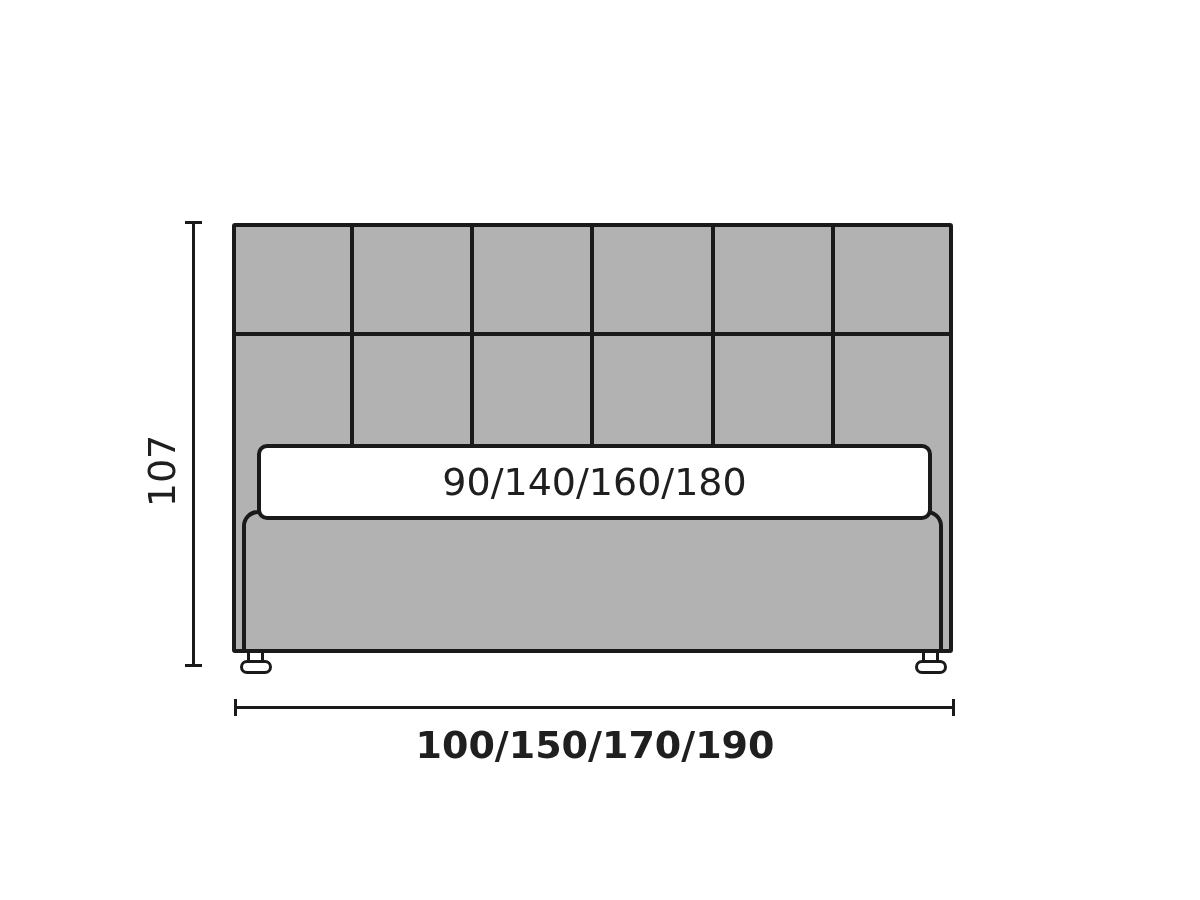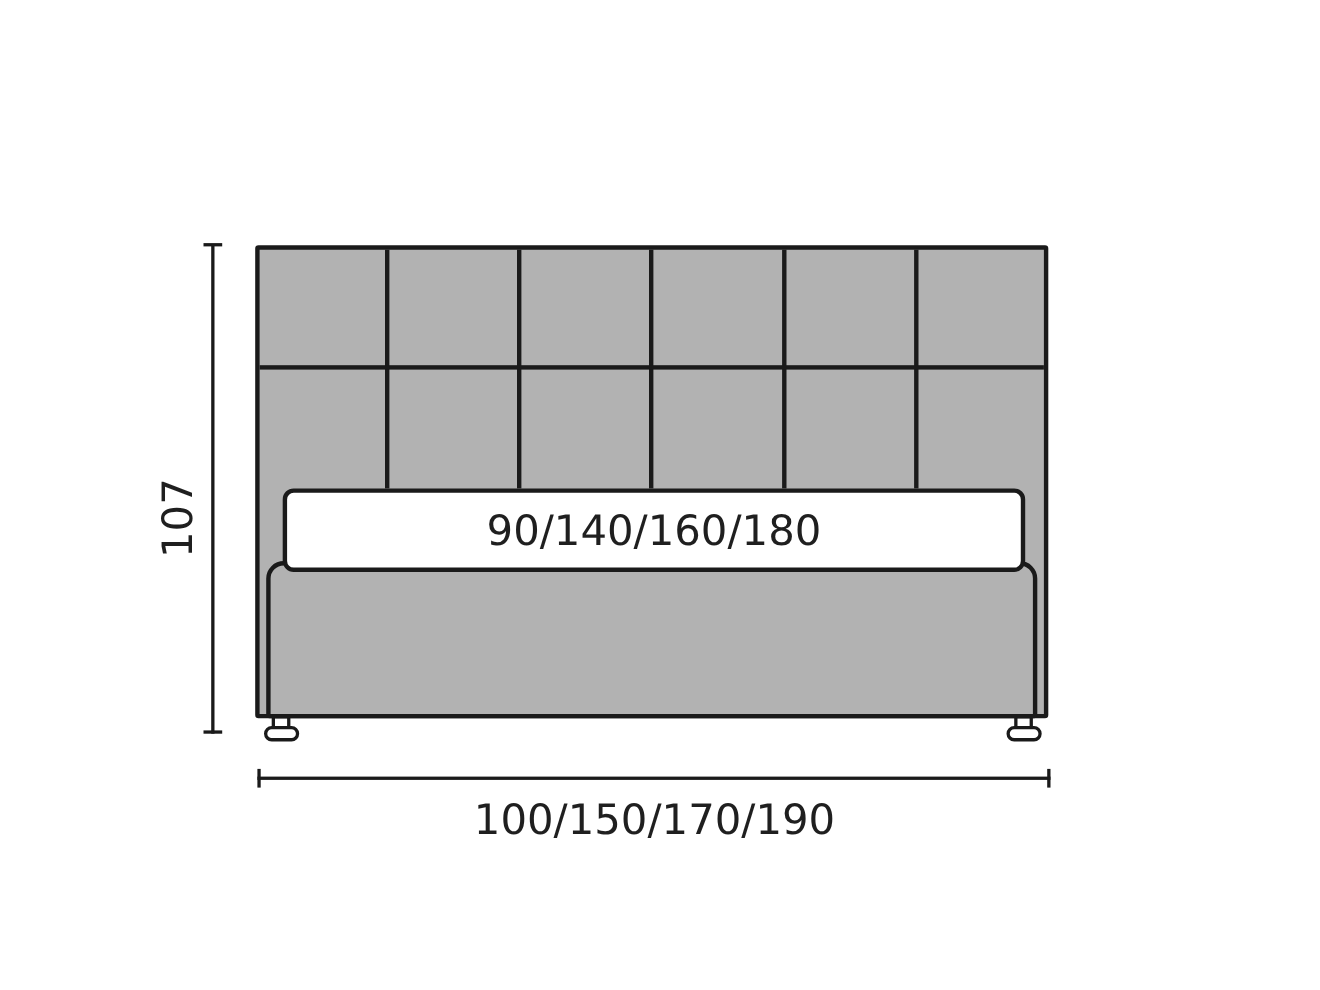--- a/index.html
+++ b/index.html
@@ -107,20 +107,21 @@
     z-index: 5;
     color: #1f1f1f;
   }
   .height-label {
     left: 162px; top: 471px;
     transform: translate(-50%, -50%) rotate(-90deg);
   }
   .width-label {
     left: 595px; top: 745px;
     transform: translate(-50%, -50%);
+    font-weight: bold;
   }
 </style>
 </head>
 <body>
 
 <div class="canvas">
 
   <div class="headboard">
     <div class="vline v1"></div>
     <div class="vline v2"></div>

